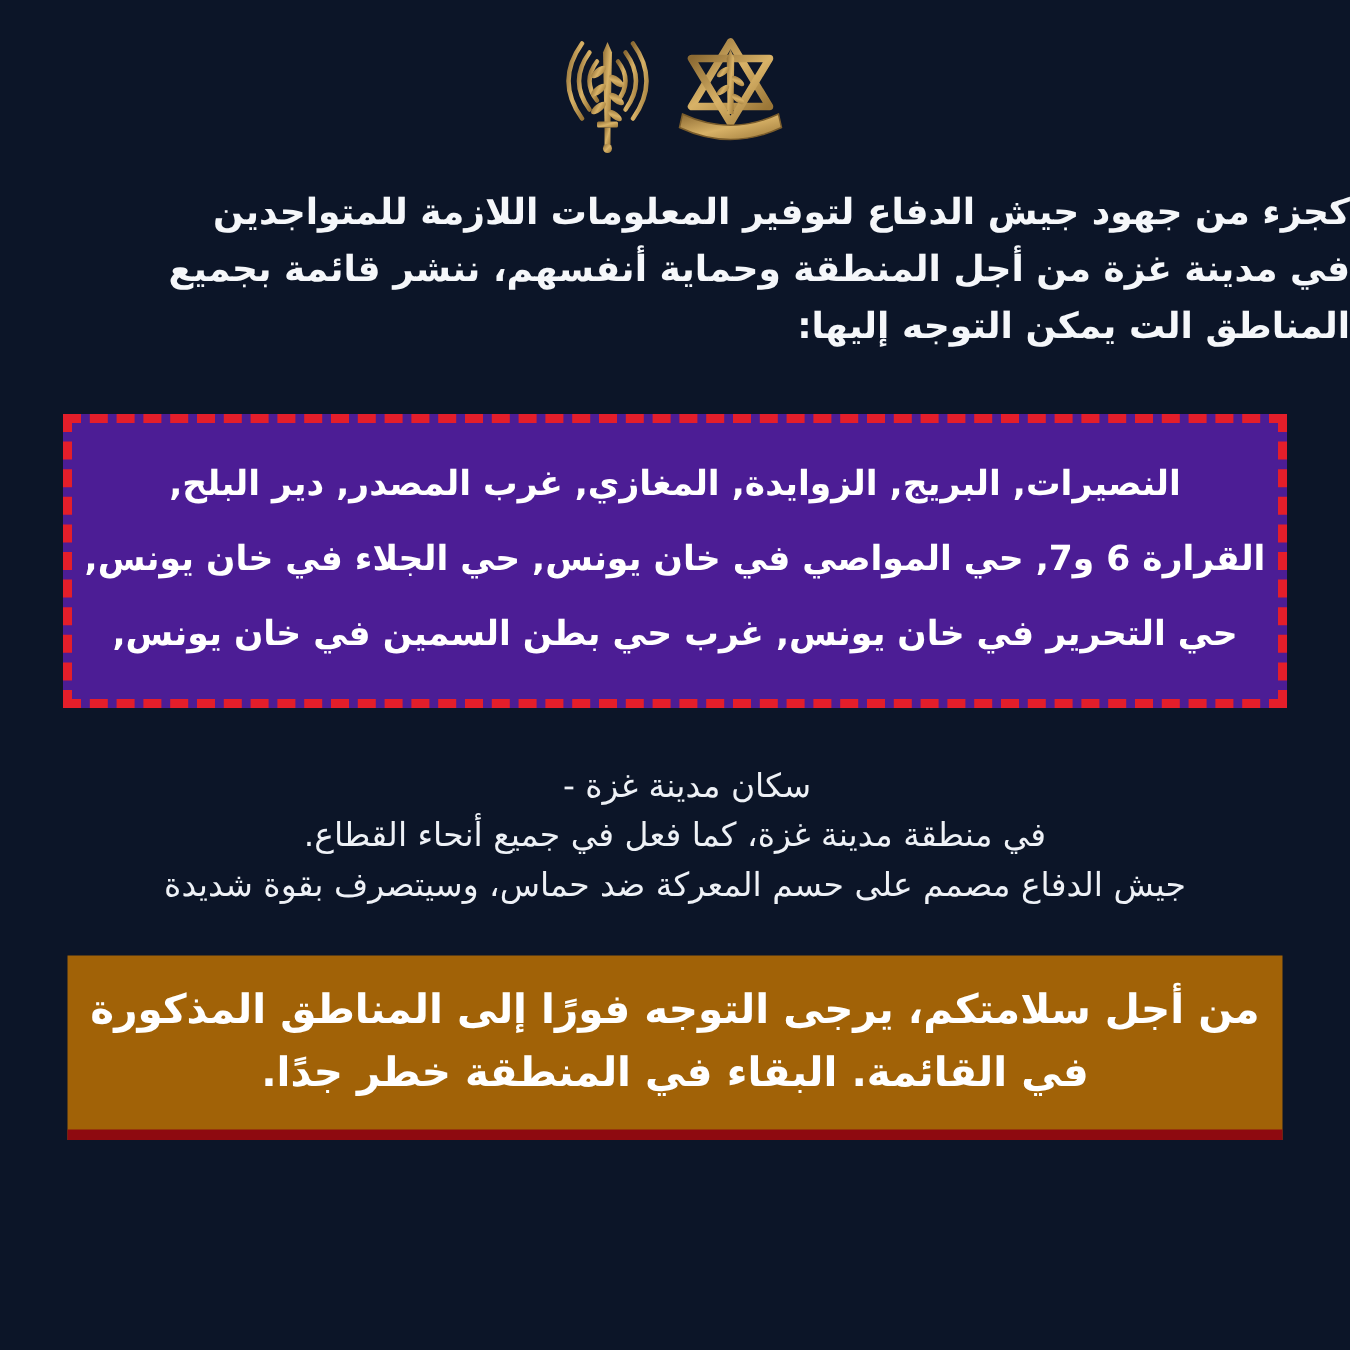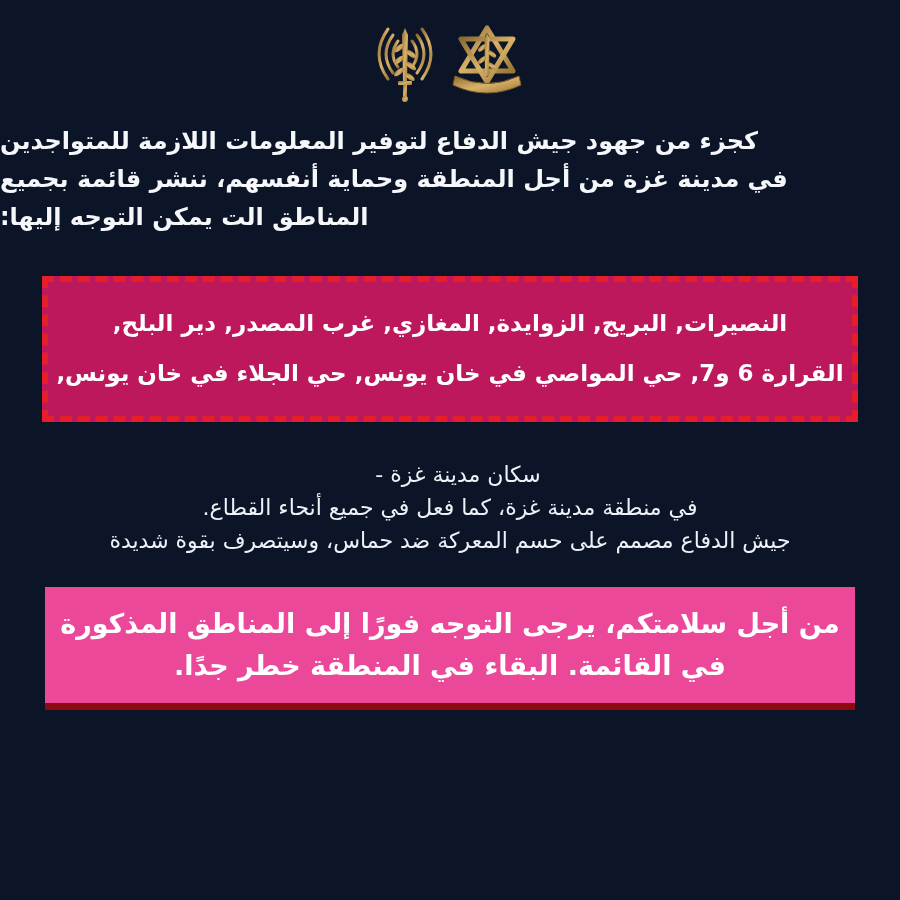--- a/index.html
+++ b/index.html
@@ -24,32 +24,32 @@
     justify-content: center;
     align-items: center;
     gap: 10px;
     padding-top: 22px;
     height: 84px;
   }
   .logo { display: block; }
   
   .intro {
     margin-top: 16px;
-    text-align: left;
+    text-align: right;
     font-weight: bold;
     font-size: 24px;
     line-height: 38px;
     white-space: nowrap;
   }
   
   .areas-box {
     box-sizing: border-box;
     width: 816px;
     margin: 40px auto 0;
-    background: #be185d;
+    background: #4c1d95;
     border: 6px dashed #e41e2a;
     padding: 16px 8px 18px;
     text-align: center;
   }
   .areas-box .line {
     font-weight: bold;
     font-size: 23px;
     line-height: 50px;
     white-space: nowrap;
     color: #ffffff;
@@ -62,21 +62,21 @@
     line-height: 33px;
     color: #eef1f6;
   }
   .message .salutation { font-weight: normal; padding-left: 16px; }
   .message .line { font-weight: normal; white-space: nowrap; }
   
   .alert-box {
     box-sizing: border-box;
     width: 810px;
     margin: 30px auto 0;
-    background: #ec4899;
+    background: #a16207;
     border-bottom: 7px solid #8e0a10;
     padding: 16px 8px 16px;
     text-align: center;
   }
   .alert-box .line {
     font-weight: bold;
     font-size: 27px;
     line-height: 42px;
     white-space: nowrap;
     color: #ffffff;
@@ -152,20 +152,21 @@
 
   <div class="intro">
     <div>كجزء من جهود جيش الدفاع لتوفير المعلومات اللازمة للمتواجدين</div>
     <div>في مدينة غزة من أجل المنطقة وحماية أنفسهم، ننشر قائمة بجميع</div>
     <div>المناطق الت يمكن التوجه إليها:</div>
   </div>
 
   <div class="areas-box">
     <div class="line">النصيرات, البريج, الزوايدة, المغازي, غرب المصدر, دير البلح,</div>
     <div class="line">القرارة 6 و7, حي المواصي في خان يونس, حي الجلاء في خان يونس,</div>
+    <div class="line">حي التحرير في خان يونس, غرب حي بطن السمين في خان يونس,</div>
   </div>
 
   <div class="message">
     <div class="salutation">سكان مدينة غزة -</div>
     <div class="line">في منطقة مدينة غزة، كما فعل في جميع أنحاء القطاع.</div>
     <div class="line">جيش الدفاع مصمم على حسم المعركة ضد حماس، وسيتصرف بقوة شديدة</div>
   </div>
 
   <div class="alert-box">
     <div class="line">من أجل سلامتكم، يرجى التوجه فورًا إلى المناطق المذكورة</div>

